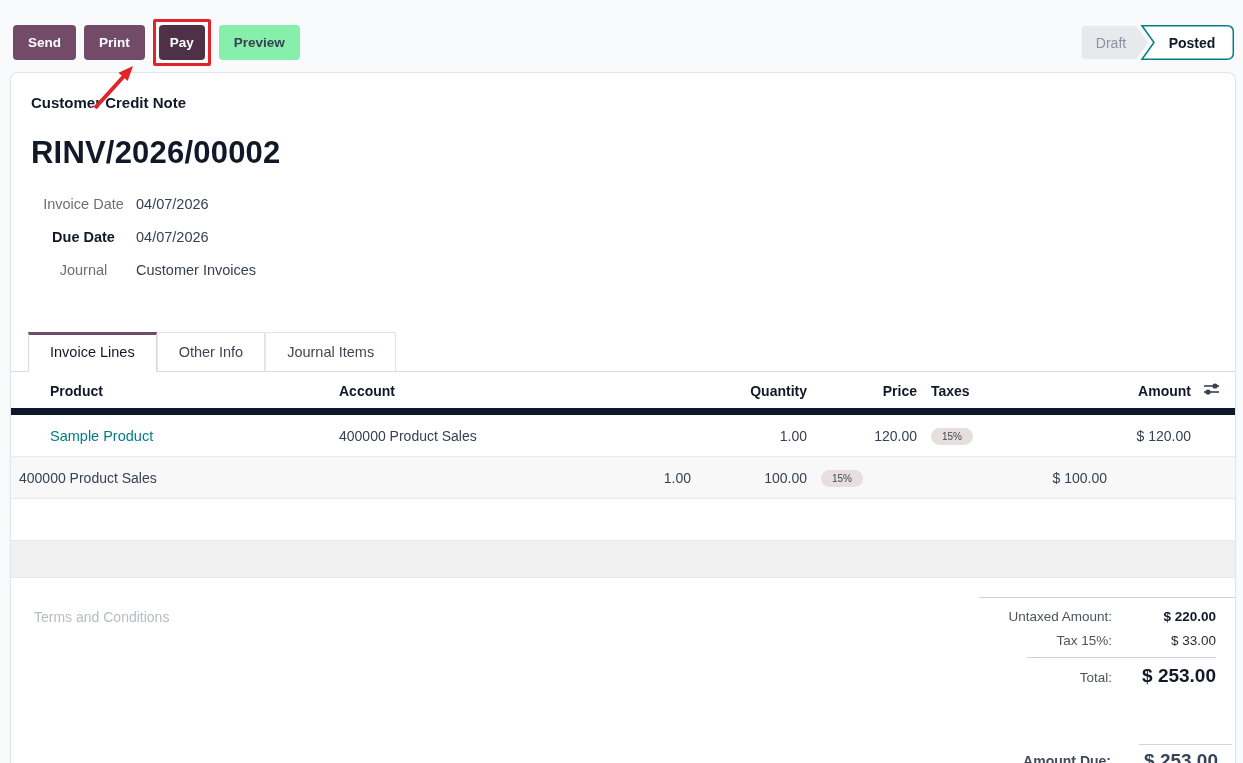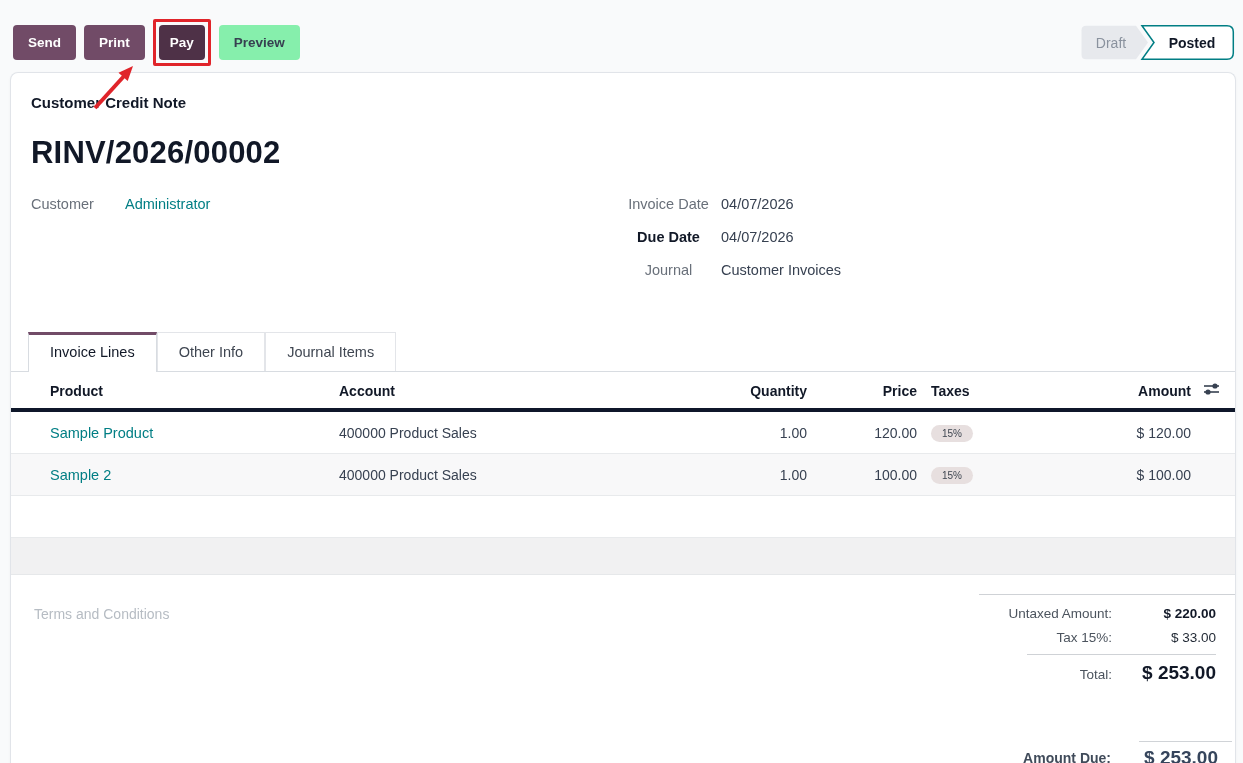--- a/index.html
+++ b/index.html
@@ -108,21 +108,21 @@
     color: #111827;
   }
 
   
   .grid-row {
     display: grid;
     grid-template-columns: 320px 360px 116px 110px 190px 84px 1fr;
     align-items: center;
   }
   .thead {
-    border-bottom: 4px solid #0f172a;
+    border-bottom: 7px solid #0f172a;
     font-weight: 700;
     color: #111827;
     font-size: 14px;
     padding: 10px 0 9px;
   }
   .trow {
     border-bottom: 1px solid #e8eaec;
     font-size: 14px;
     color: #374151;
     height: 42px;
@@ -211,24 +211,20 @@
   <polygon points="48,6 42.7,21.1 33.5,12.7" fill="#e0242a"></polygon>
 </svg>
 
 <div class="sheet">
 
   <div class="doc-head">
     <div class="doc-type">Customer Credit Note</div>
     <div class="doc-number">RINV/2026/00002</div>
 
     <div class="fields">
-      <div class="fields-left">
-        <span class="field-label customer-label">Customer</span>
-        <a class="link">Administrator</a>
-      </div>
       <div class="fields-right">
         <div class="field-row">
           <span class="field-label">Invoice Date</span>
           <span class="field-value">04/07/2026</span>
         </div>
         <div class="field-row">
           <span class="field-label bold">Due Date</span>
           <span class="field-value">04/07/2026</span>
         </div>
         <div class="field-row">
@@ -267,21 +263,20 @@
       <div class="c-product"><a class="link">Sample Product</a></div>
       <div class="c-account">400000 Product Sales</div>
       <div class="c-qty">1.00</div>
       <div class="c-price">120.00</div>
       <div class="c-taxes"><span class="tax-pill">15%</span></div>
       <div class="c-amount">$ 120.00</div>
       <div></div>
     </div>
 
     <div class="grid-row trow alt">
-      <div class="c-product"><a class="link">Sample 2</a></div>
       <div class="c-account">400000 Product Sales</div>
       <div class="c-qty">1.00</div>
       <div class="c-price">100.00</div>
       <div class="c-taxes"><span class="tax-pill">15%</span></div>
       <div class="c-amount">$ 100.00</div>
       <div></div>
     </div>
 
     <div class="empty-row"></div>
     <div class="gray-band"></div>

